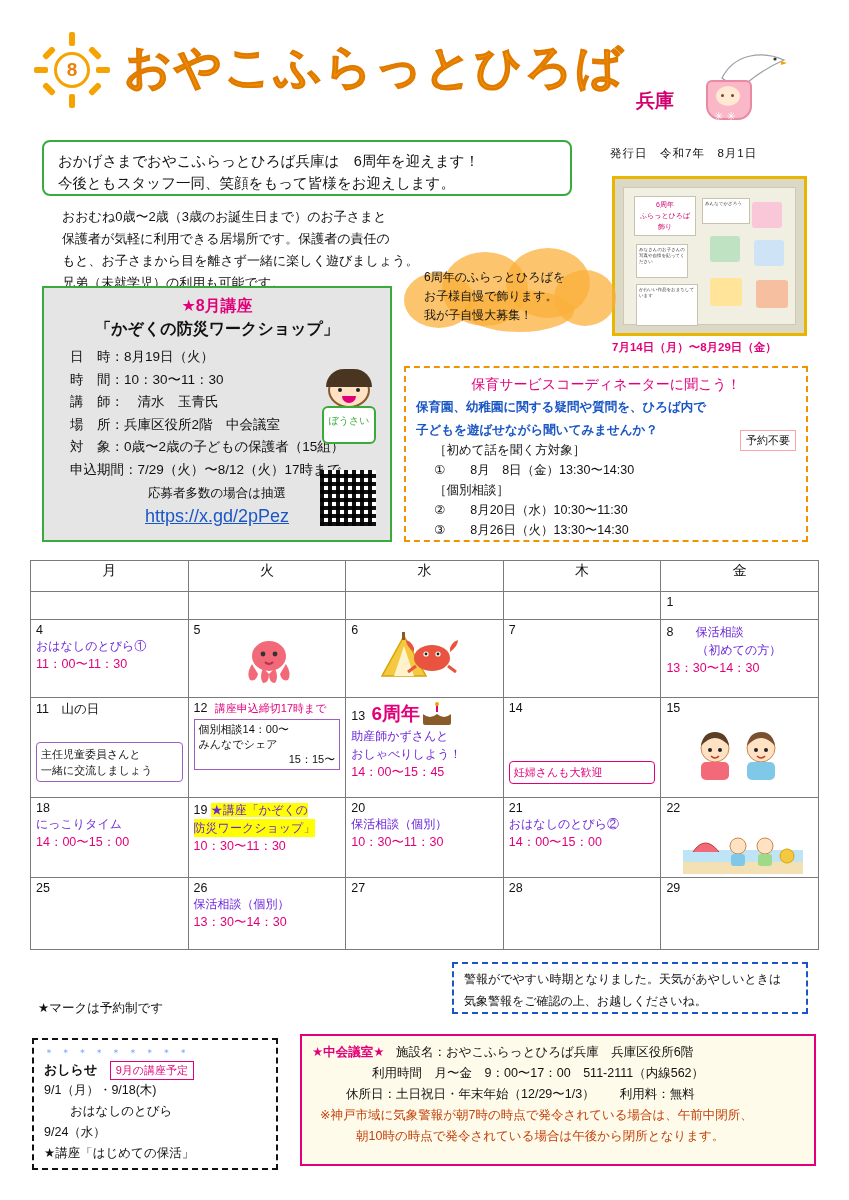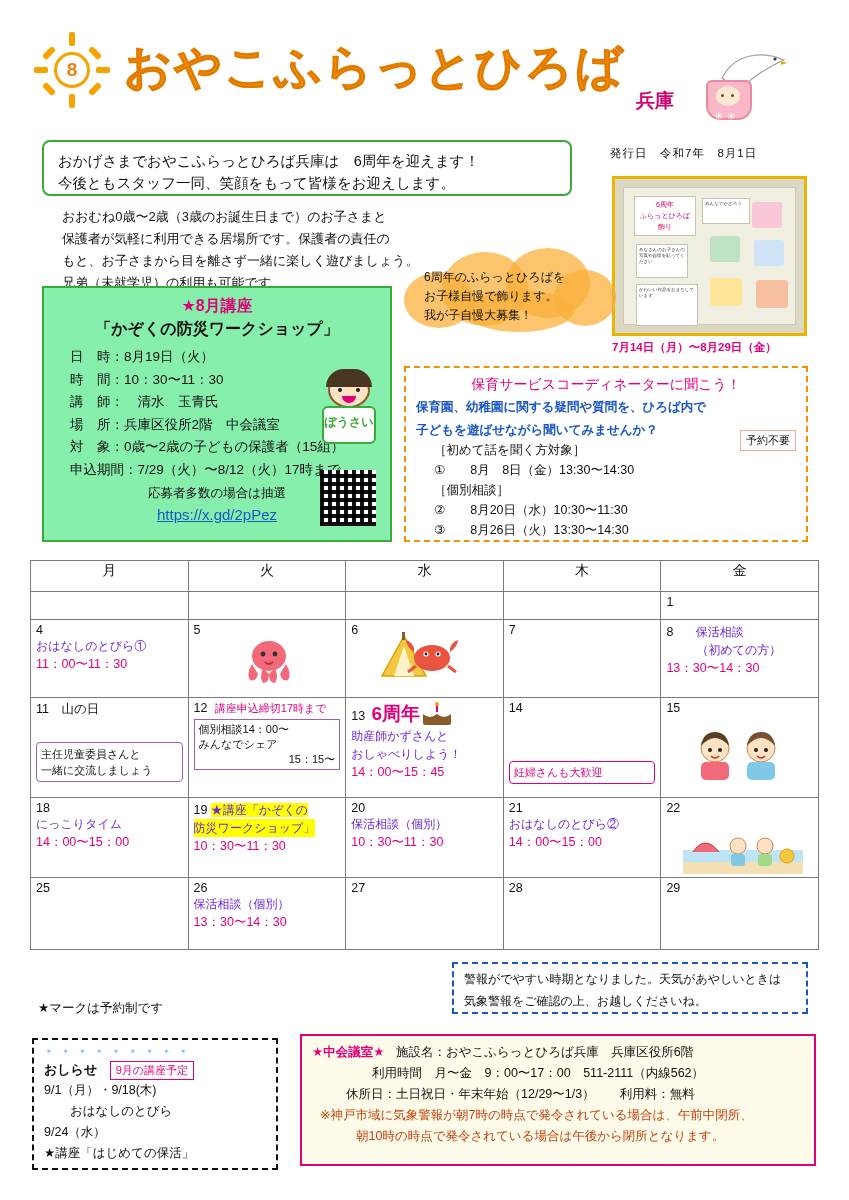--- a/index.html
+++ b/index.html
@@ -58,35 +58,35 @@
   .ph-note{position:absolute;background:#fff;border:1px solid #c9c2ac;font-size:4.5px;color:#333;line-height:6px;padding:2px;box-sizing:border-box;overflow:hidden;}
   .ph-shirt{position:absolute;border-radius:3px;}
   .photo-caption{position:absolute;left:612px;top:340px;width:200px;font-size:11.5px;font-weight:bold;color:#e2007a;}
   .cloud-text{position:absolute;left:424px;top:268px;width:190px;font-size:12px;line-height:19px;color:#111;z-index:3;}
   .cloud{position:absolute;left:404px;top:248px;width:215px;height:84px;z-index:2;}
   .cloud span{position:absolute;background:#fbb03b;border-radius:50%;opacity:.75;}
 
   
   .course{
     position:absolute;left:42px;top:286px;width:350px;height:256px;
-    border:2px solid #3aab3a;background:#86efac;box-sizing:border-box;
+    border:2px solid #3aab3a;background:#e5e5e5;box-sizing:border-box;
   }
   .course h3{margin:0;padding:8px 0 2px;text-align:center;font-size:16px;color:#e2007a;font-weight:bold;}
   .course h4{margin:0;padding:0 0 6px;text-align:center;font-size:16px;color:#111;font-weight:bold;}
   .course .row{font-size:13.5px;line-height:22.5px;color:#111;padding-left:26px;}
   .course .lottery{text-align:center;font-size:12.5px;margin-top:4px;}
-  .course .url{text-align:center;font-size:15px;color:#1b57c4;text-decoration:underline;margin-top:4px;}
+  .course .url{text-align:center;font-size:18px;color:#1b57c4;text-decoration:underline;margin-top:4px;}
   .qr{position:absolute;right:14px;bottom:14px;width:56px;height:56px;background:
      repeating-linear-gradient(90deg,#111 0 4px,#fff 4px 8px),
      repeating-linear-gradient(0deg,#111 0 4px,transparent 4px 8px);
      background-blend-mode:multiply;}
   .boy{position:absolute;right:10px;top:84px;width:62px;height:72px;}
   .boy .head{position:absolute;left:10px;top:0;width:42px;height:36px;background:#ffe2c4;border:2px solid #8a5a2b;border-radius:50%;box-sizing:border-box;}
   .boy .hair{position:absolute;left:8px;top:-3px;width:46px;height:18px;background:#4a3520;border-radius:23px 23px 0 0;}
-  .boy .body{position:absolute;left:4px;top:34px;width:54px;height:38px;background:#fff;border:2px solid #3aab3a;border-radius:6px;box-sizing:border-box;font-size:12px;color:#3aab3a;text-align:center;padding-top:6px;font-weight:bold;}
+  .boy .body{position:absolute;left:4px;top:34px;width:54px;height:38px;background:#fff;border:2px solid #3aab3a;border-radius:6px;box-sizing:border-box;font-size:10px;color:#3aab3a;text-align:center;padding-top:6px;}
   .boy .eye{position:absolute;width:4px;height:4px;background:#222;border-radius:50%;top:16px;}
   .boy .mouth{position:absolute;left:24px;top:24px;width:14px;height:7px;background:#e2007a;border-radius:0 0 8px 8px;}
 
   
   .coord{
     position:absolute;left:404px;top:366px;width:404px;height:176px;
     border:2px dashed #f39200;background:#fff;box-sizing:border-box;padding:8px 10px;
   }
   .coord .t1{text-align:center;font-size:14px;font-weight:normal;color:#e2007a;}
   .coord .t2{font-size:12.5px;font-weight:bold;color:#1b57c4;line-height:20px;margin-top:3px;}

